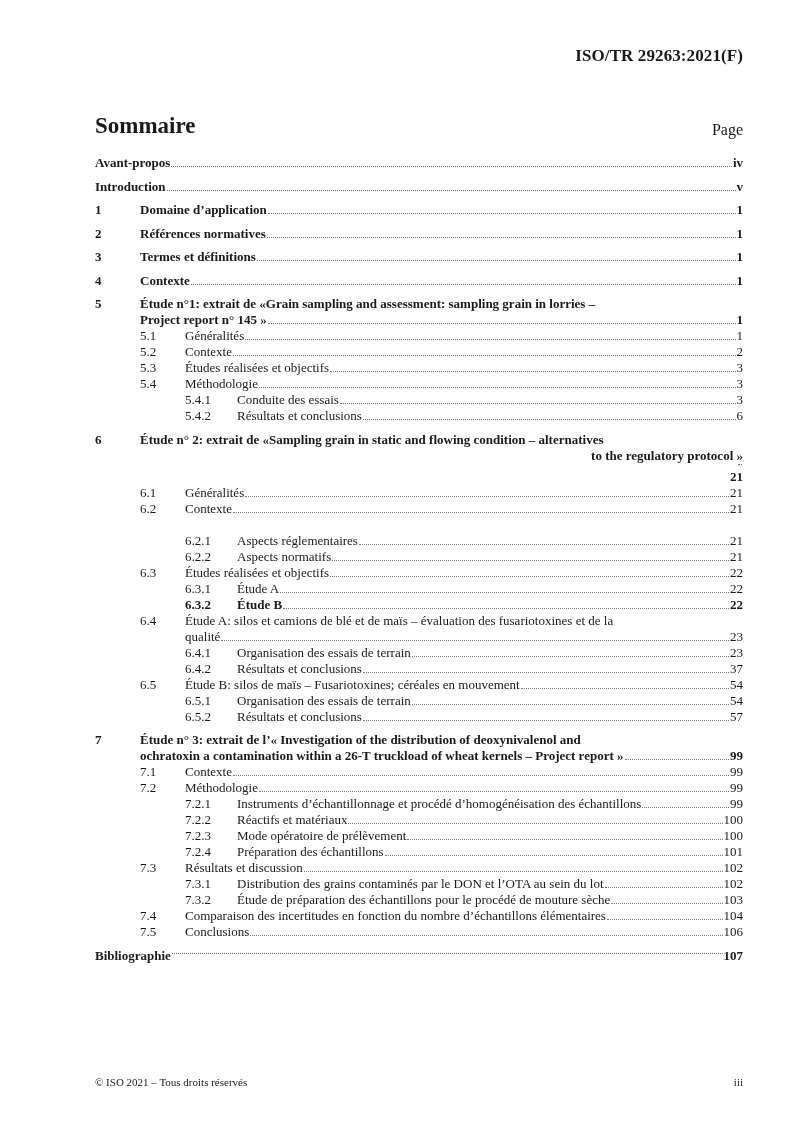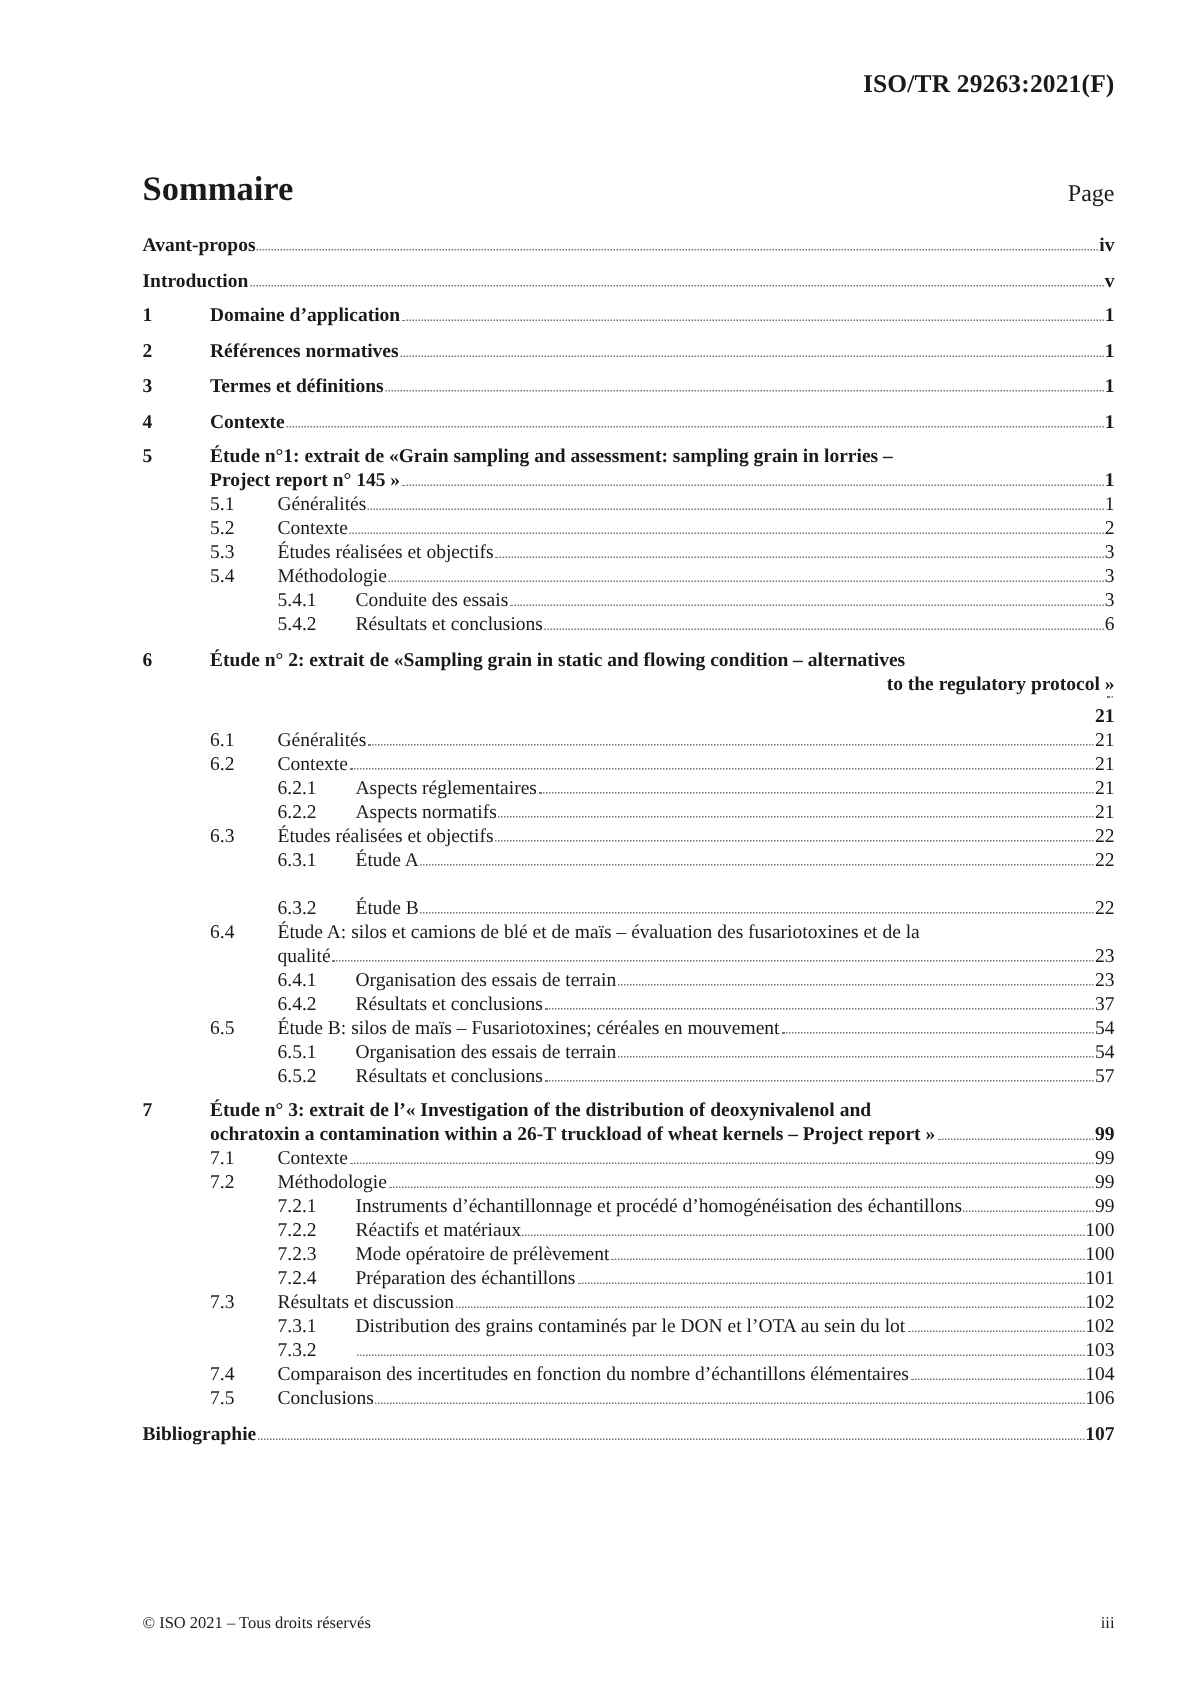--- a/index.html
+++ b/index.html
@@ -162,21 +162,21 @@
       </div>
     </div>
     <div style="margin-top: 0px;">
       <div class="row l2">
         <span class="num">6.2</span>
         <span class="text">Contexte</span>
         <span class="lead"></span>
         <span class="pg">21</span>
       </div>
     </div>
-    <div style="margin-top: 0px;">
+    <div style="margin-top: 16px;">
       <div class="row l3">
         <span class="num">6.2.1</span>
         <span class="text">Aspects réglementaires</span>
         <span class="lead"></span>
         <span class="pg">21</span>
       </div>
     </div>
     <div style="margin-top: 0px;">
       <div class="row l3">
         <span class="num">6.2.2</span>
@@ -194,21 +194,21 @@
       </div>
     </div>
     <div style="margin-top: 0px;">
       <div class="row l3">
         <span class="num">6.3.1</span>
         <span class="text">Étude A</span>
         <span class="lead"></span>
         <span class="pg">22</span>
       </div>
     </div>
-    <div style="margin-top: 16px;">
+    <div style="margin-top: 0px; font-weight: bold;">
       <div class="row l3">
         <span class="num">6.3.2</span>
         <span class="text">Étude B</span>
         <span class="lead"></span>
         <span class="pg">22</span>
       </div>
     </div>
     <div style="margin-top: 0px;">
       <div class="row l2">
         <span class="num">6.4</span>
@@ -333,20 +333,21 @@
       <div class="row l3">
         <span class="num">7.3.1</span>
         <span class="text">Distribution des grains contaminés par le DON et l’OTA au sein du lot</span>
         <span class="lead"></span>
         <span class="pg">102</span>
       </div>
     </div>
     <div style="margin-top: 0px;">
       <div class="row l3">
         <span class="num">7.3.2</span>
+        <span class="text">Étude de préparation des échantillons pour le procédé de mouture sèche</span>
         <span class="lead"></span>
         <span class="pg">103</span>
       </div>
     </div>
     <div style="margin-top: 0px;">
       <div class="row l2">
         <span class="num">7.4</span>
         <span class="text">Comparaison des incertitudes en fonction du nombre d’échantillons élémentaires</span>
         <span class="lead"></span>
         <span class="pg">104</span>
@@ -354,21 +355,21 @@
     </div>
     <div style="margin-top: 0px;">
       <div class="row l2">
         <span class="num">7.5</span>
         <span class="text">Conclusions</span>
         <span class="lead"></span>
         <span class="pg">106</span>
       </div>
     </div>
     <div style="margin-top: 7.5px;">
-      <div class="row l1" style="line-height: 16px;">
+      <div class="row l1" style="line-height: 16px; align-items: center;">
         <span class="num" style="width: 0px;"></span>
         <span class="text">Bibliographie</span>
         <span class="lead"></span>
         <span class="pg">107</span>
       </div>
     </div>
   </div>
 
 <div class="footer-left">© ISO 2021 – Tous droits réservés</div>
 <div class="footer-right">iii</div>

